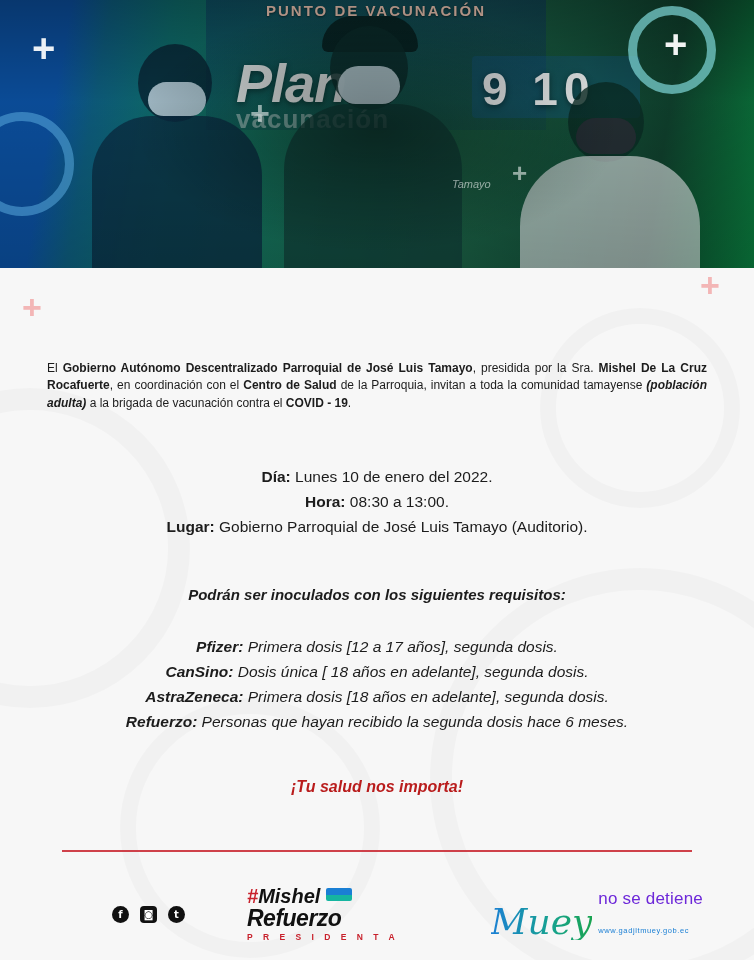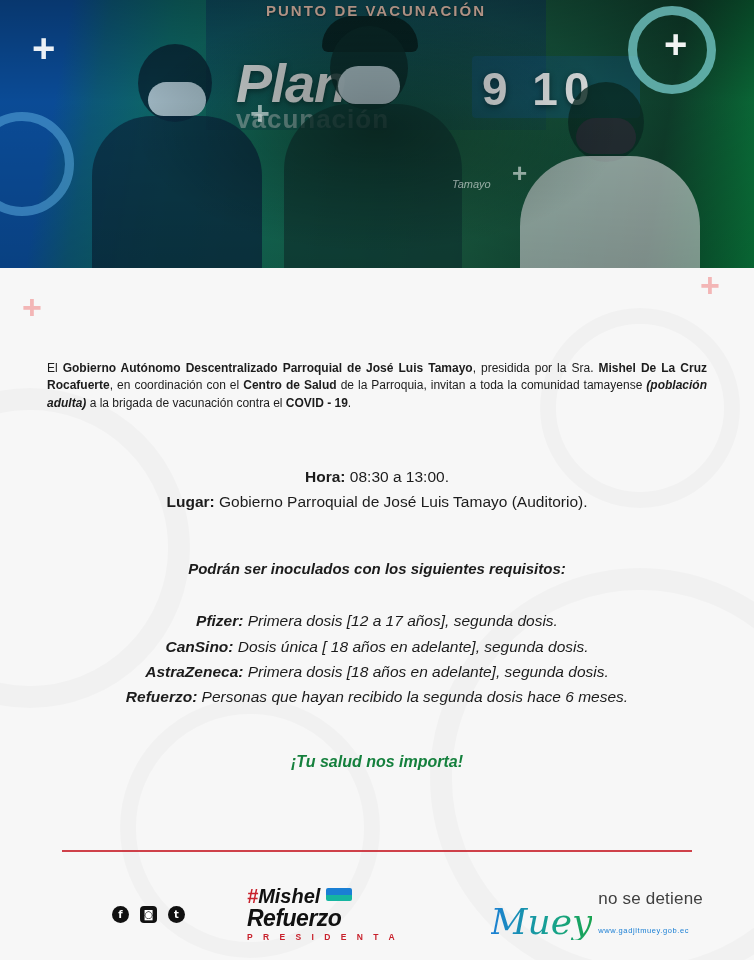--- a/index.html
+++ b/index.html
@@ -165,21 +165,21 @@
     font-size: 15px; font-style: italic; font-weight: bold; color: #1c1c1c;
   }
   .req-list {
     margin-top: 31px; text-align: center;
     font-size: 15.5px; line-height: 1.62; color: #1c1c1c; font-style: italic;
   }
   .req-list b { font-weight: bold; font-style: italic; }
 
   .slogan {
     margin-top: 44px; text-align: center;
-    font-size: 16px; font-weight: bold; font-style: italic; color: #15803d;
+    font-size: 16px; font-weight: bold; font-style: italic; color: #b91c1c;
   }
 
   
   .footer-rule {
     position: absolute; left: 62px; top: 850px; width: 630px; height: 2px;
     background: #c8212c; opacity: .85;
   }
   .footer {
     position: absolute; left: 0; top: 868px; width: 754px; height: 92px;
     display: flex; align-items: center;
@@ -204,21 +204,21 @@
   }
 
   .logo-muey { margin-left: 92px; display: flex; align-items: flex-end; }
   .muey-word {
     font-family: "DejaVu Serif", serif; font-style: italic;
     font-size: 36px; line-height: .95;
     background: linear-gradient(90deg, #1a7fd4, #17a38f 60%, #19a34f);
     -webkit-background-clip: text; background-clip: text; color: transparent;
   }
   .muey-tag { margin-left: 6px; padding-bottom: 5px; }
-  .muey-tag .t1 { font-size: 17px; color: #404040; letter-spacing: .2px; }
+  .muey-tag .t1 { font-size: 17px; color: #6d28d9; letter-spacing: .2px; }
   .muey-tag .t2 { font-size: 7.5px; color: #1a7fd4; letter-spacing: .6px; margin-top: 17px; }
 </style>
 </head>
 <body>
 
 <div id="poster">
 
   <div class="photo-band">
     <div class="photo-bg"></div>
 
@@ -261,20 +261,21 @@
   </div>
   <div class="plus plus-e">+</div>
   <div class="plus plus-f">+</div>
 
 
   <div class="content">
 
     <p class="para"><span>El </span><b>Gobierno Autónomo Descentralizado Parroquial de José Luis Tamayo</b><span>, presidida por la Sra. </span><b>Mishel De La Cruz Rocafuerte</b><span>, en coordinación con el </span><b>Centro de Salud</b><span> de la Parroquia, invitan a toda la comunidad tamayense </span><i>(población adulta)</i><span> a la brigada de vacunación contra el </span><b>COVID - 19</b><span>.</span></p>
 
     <div class="details">
+      <div><b>Día:</b> <span>Lunes 10 de enero del 2022.</span></div>
       <div><b>Hora:</b> <span>08:30 a 13:00.</span></div>
       <div><b>Lugar:</b> <span>Gobierno Parroquial de José Luis Tamayo (Auditorio).</span></div>
     </div>
 
     <div class="req-title">Podrán ser inoculados con los siguientes requisitos:</div>
 
     <div class="req-list">
       <div><b>Pfizer:</b><span> Primera dosis [12 a 17 años], segunda dosis.</span></div>
       <div><b>CanSino:</b><span> Dosis única [ 18 años en adelante], segunda dosis.</span></div>
       <div><b>AstraZeneca:</b><span> Primera dosis [18 años en adelante], segunda dosis.</span></div>

